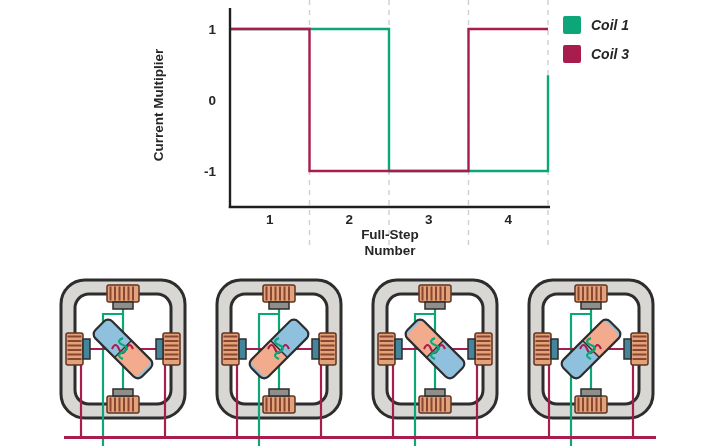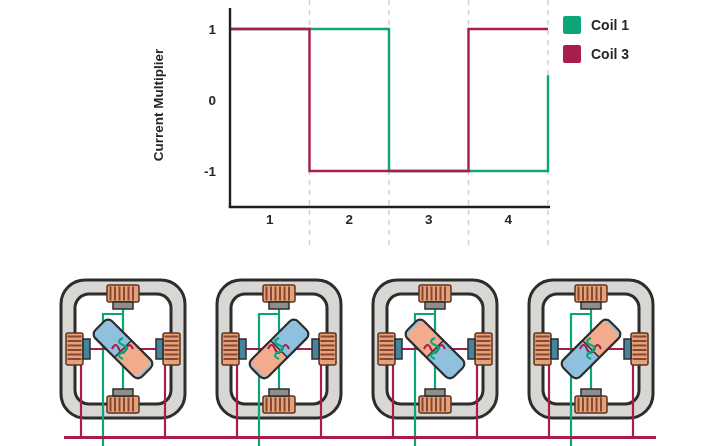--- a/index.html
+++ b/index.html
@@ -3,21 +3,21 @@
 <meta charset="utf-8">
 <style>
   html,body{margin:0;padding:0;background:#ffffff;}
   #stage{position:relative;width:704px;height:446px;background:#ffffff;overflow:hidden;
          font-family:"Liberation Sans",sans-serif;color:#262626;}
   .abs{position:absolute;}
   #y-axis-label{left:158px;top:105px;transform:translate(-50%,-50%) rotate(-90deg);
                 font-size:13.5px;font-weight:700;white-space:nowrap;}
   #x-axis-label{left:352px;top:227px;width:76px;text-align:center;
                 font-size:13.5px;font-weight:700;line-height:1.2;}
-  #legend{left:563px;top:16px;display:flex;flex-direction:column;gap:11px;}
+  #legend{left:563px;top:16px;display:flex;flex-direction:column;gap:11px;font-style:italic;}
   .legend-row{display:flex;align-items:center;gap:10px;}
   .legend-swatch{width:18px;height:18px;border-radius:2px;flex:0 0 auto;}
   .legend-label{font-size:14px;font-weight:700;}
   #motors{left:58px;top:276px;display:flex;gap:26px;}
   #bottom-wire{left:64px;top:436px;width:592px;height:2.5px;}
 </style>
 </head>
 <body>
 
 <div id="stage">
@@ -34,20 +34,21 @@
       <text x="216" y="33.5" text-anchor="end" font-family="Liberation Sans, sans-serif" font-size="13.5" font-weight="700" fill="#262626">1</text>
       <text x="216" y="104.5" text-anchor="end" font-family="Liberation Sans, sans-serif" font-size="13.5" font-weight="700" fill="#262626">0</text>
       <text x="216" y="175.5" text-anchor="end" font-family="Liberation Sans, sans-serif" font-size="13.5" font-weight="700" fill="#262626">-1</text>
       <text x="269.75" y="224" text-anchor="middle" font-family="Liberation Sans, sans-serif" font-size="13.5" font-weight="700" fill="#262626">1</text>
       <text x="349.25" y="224" text-anchor="middle" font-family="Liberation Sans, sans-serif" font-size="13.5" font-weight="700" fill="#262626">2</text>
       <text x="428.75" y="224" text-anchor="middle" font-family="Liberation Sans, sans-serif" font-size="13.5" font-weight="700" fill="#262626">3</text>
       <text x="508.25" y="224" text-anchor="middle" font-family="Liberation Sans, sans-serif" font-size="13.5" font-weight="700" fill="#262626">4</text>
     </svg>
 
   <div id="y-axis-label" class="abs">Current Multiplier</div>
+  <div id="x-axis-label" class="abs">Full-Step Number</div>
 
   <div id="legend" class="abs">
     <div class="legend-row">
       <span class="legend-swatch" style="background: rgb(12, 166, 120);"></span>
       <span class="legend-label">Coil 1</span>
     </div>
     <div class="legend-row">
       <span class="legend-swatch" style="background: rgb(168, 29, 77);"></span>
       <span class="legend-label">Coil 3</span>
     </div>

